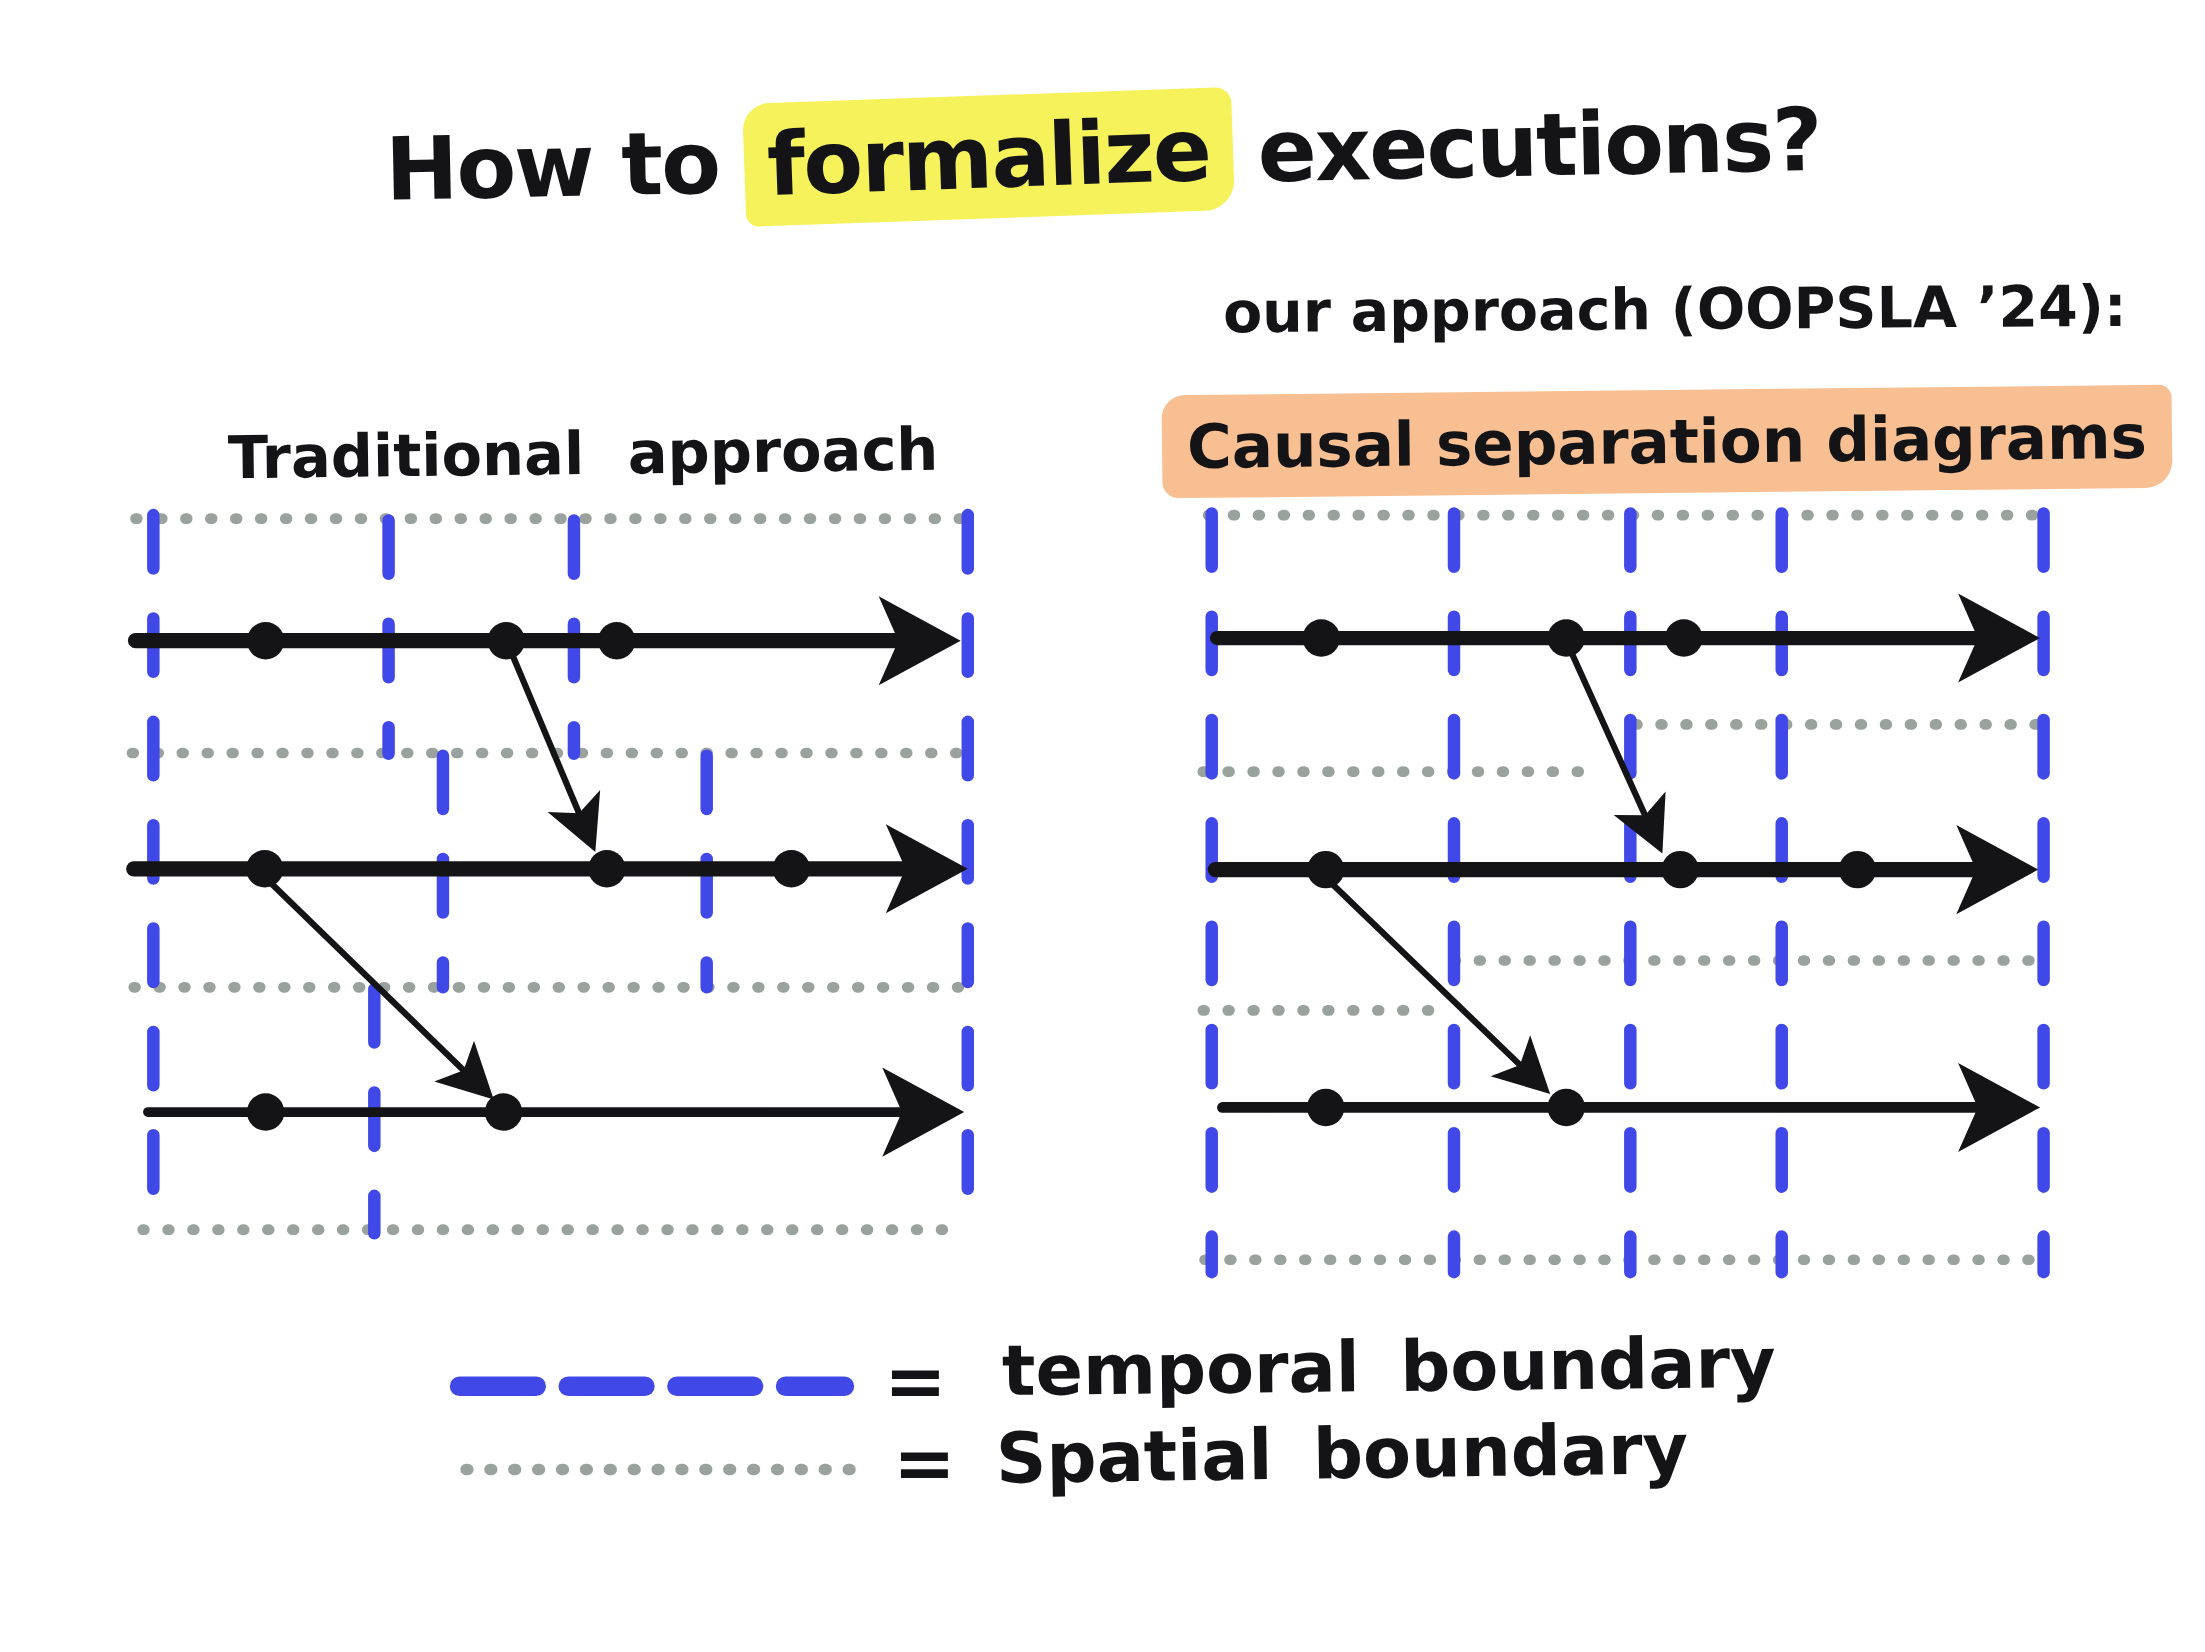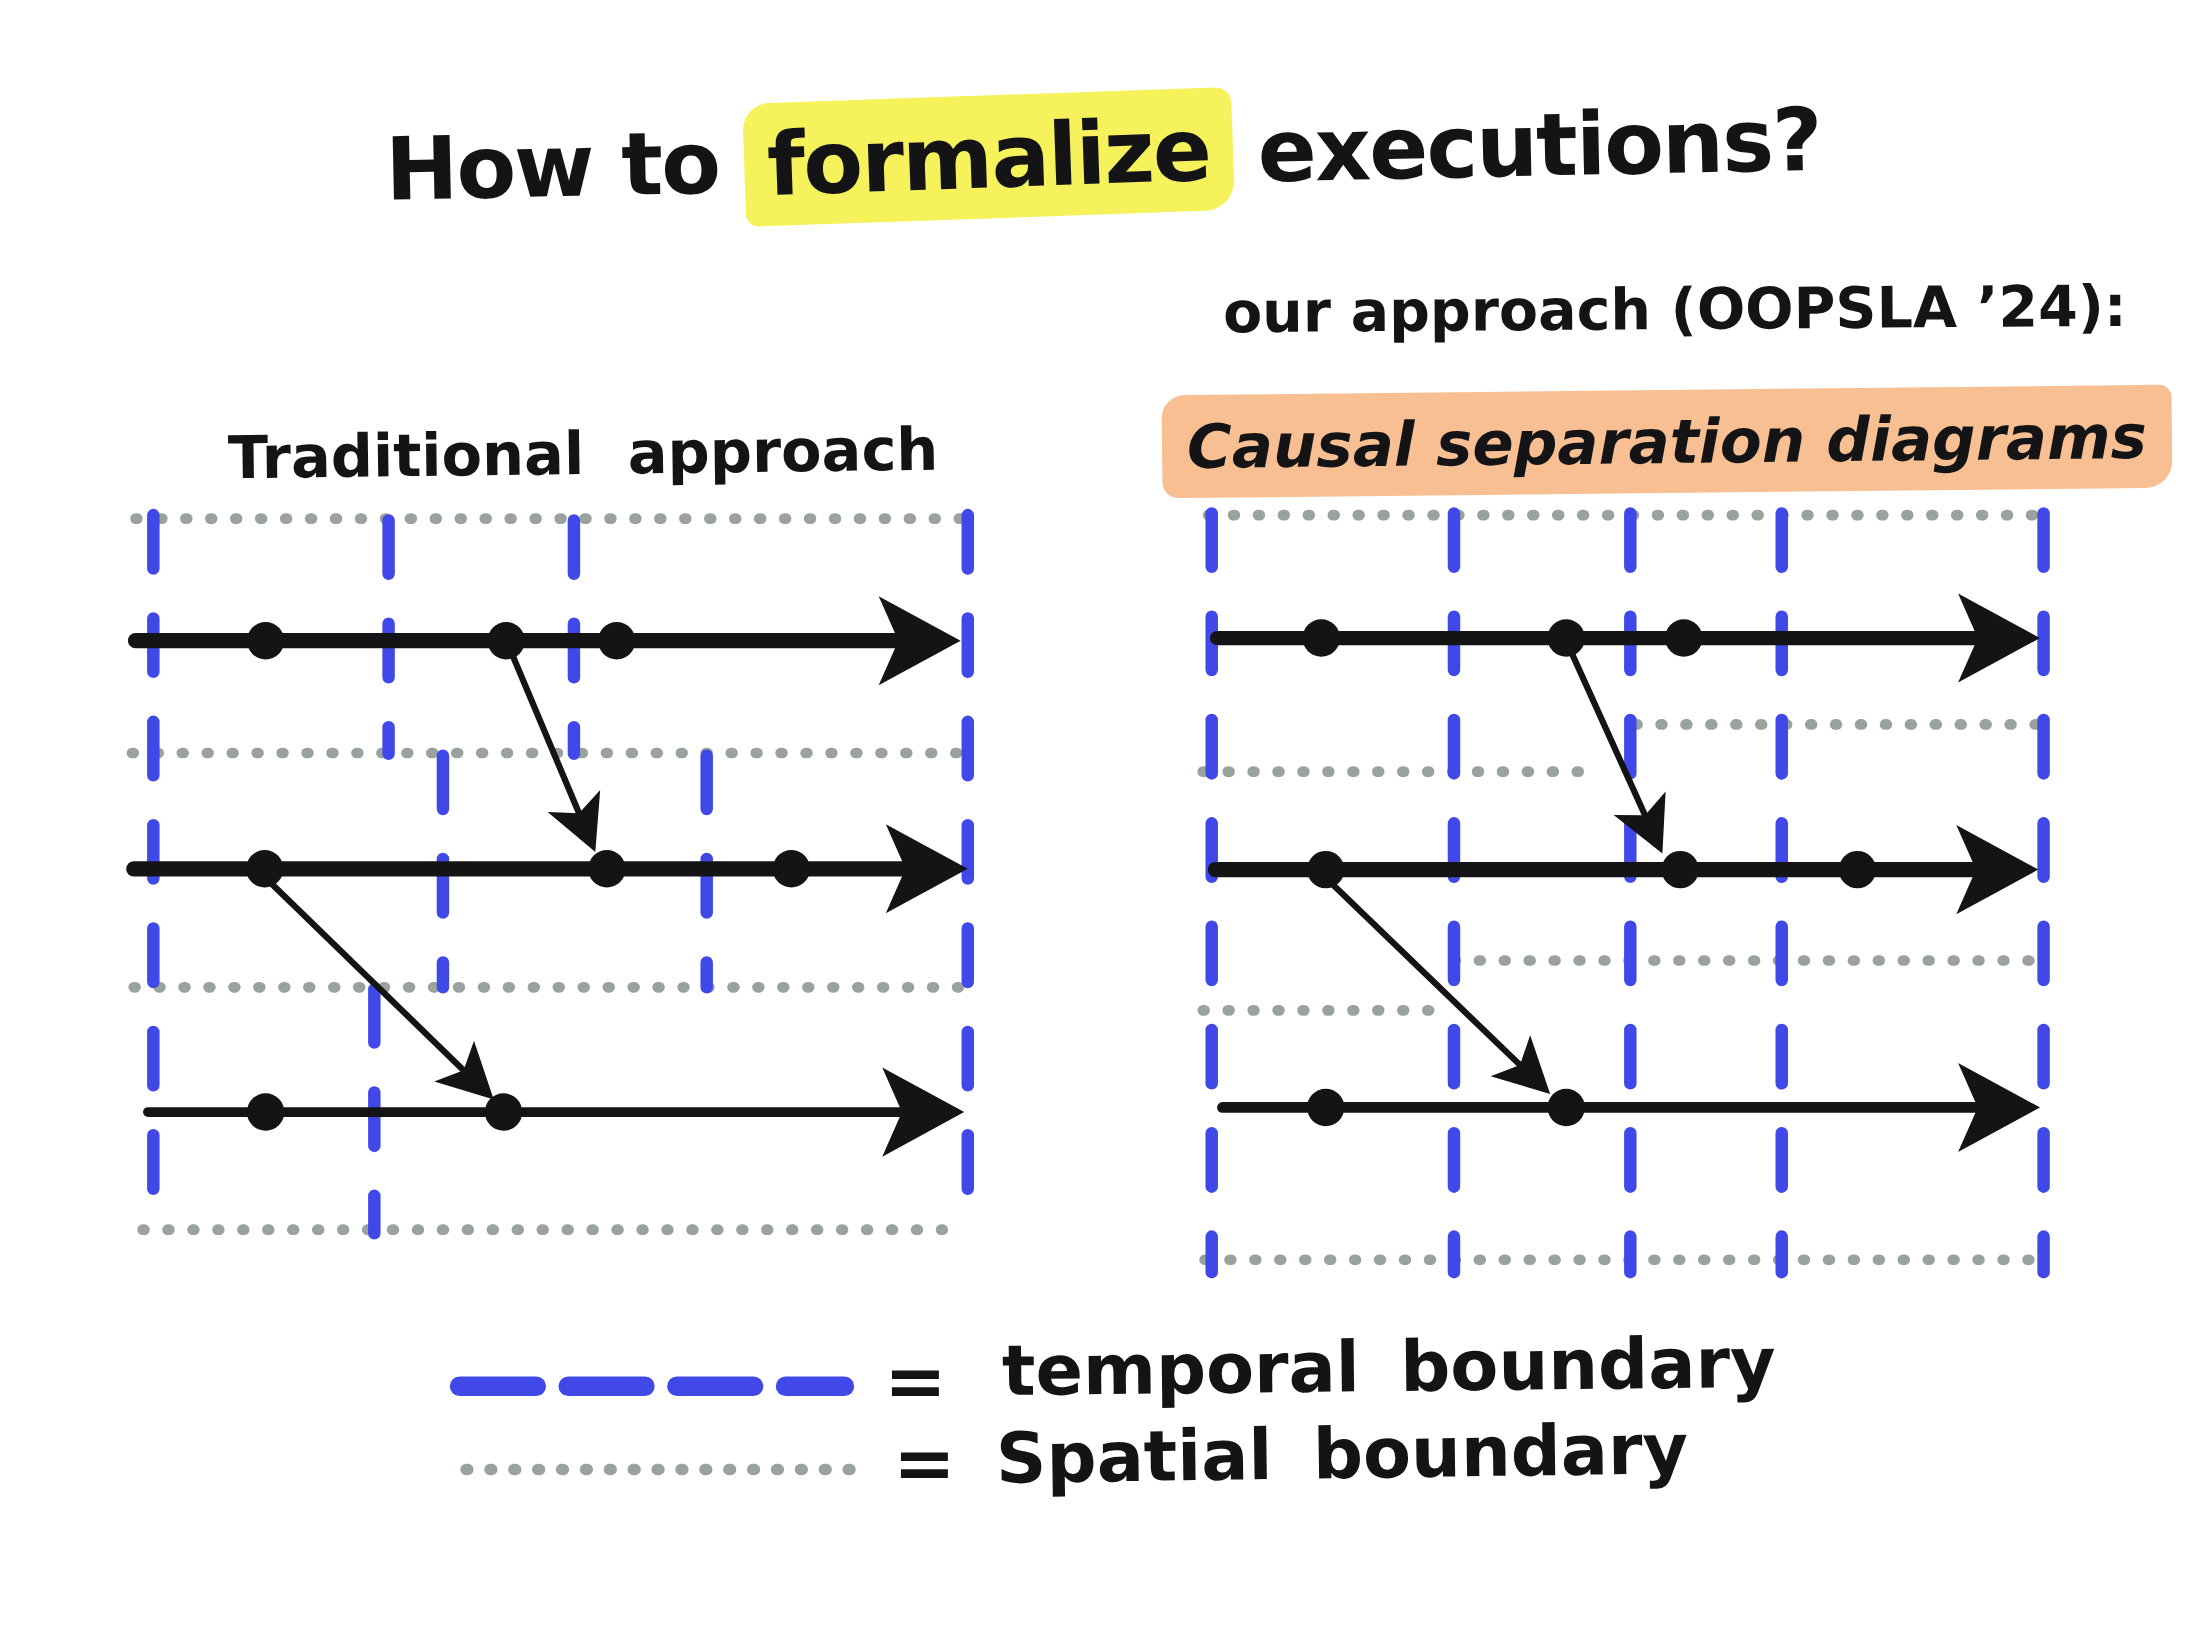--- a/index.html
+++ b/index.html
@@ -19,21 +19,21 @@
     margin:0;
   }
   .hl-yellow{
     background:var(--highlight-yellow);
     padding:10.7px 23px; margin:0 -3.6px; border-radius:27px 16px 30px 12.5px;
     display:inline-block; transform:rotate(-0.8deg);
   }
   .label{position:absolute; margin:0; white-space:pre;}
   .label-traditional{left:228px; top:419px; font-size:59px; font-weight:700; transform:rotate(-0.7deg); word-spacing:23px;}
   .label-our{left:1223px; top:276px; font-size:57px; font-weight:600; transform:rotate(-0.4deg);}
-  .label-csd{left:1162px; top:390px; font-size:61px; font-weight:700;font-style:italic;}
+  .label-csd{left:1162px; top:390px; font-size:61px; font-weight:700;}
   .hl-orange{
     background:var(--highlight-orange);
     padding:16px 25px; border-radius:23px 12.5px 27px 16px;
     display:inline-block; transform:rotate(-0.6deg);
   }
   svg.diagram{position:absolute;}
   #diagram-left{left:107px; top:490px; width:900px; height:771px;}
   #diagram-right{left:1185px; top:490px; width:953px; height:802px;}
 
   .l-spatial{stroke:var(--spatial); stroke-width:12; stroke-dasharray:2 26; stroke-linecap:round; fill:none;}

